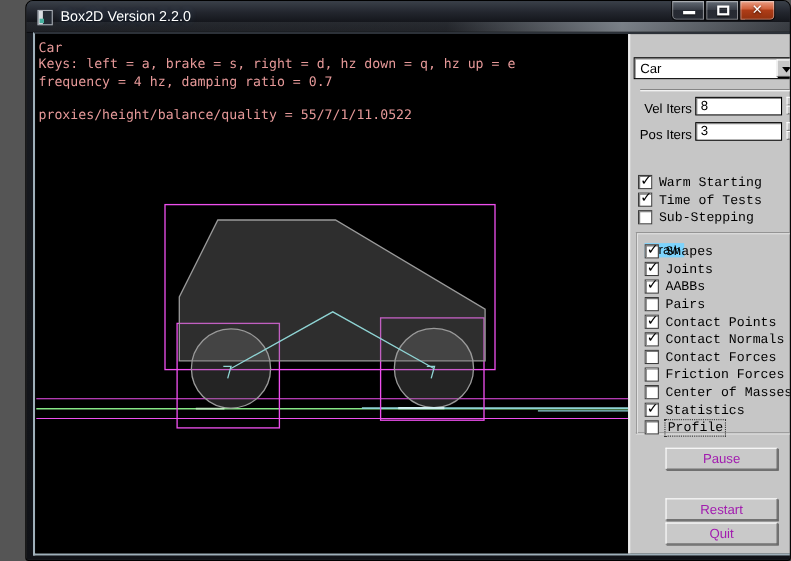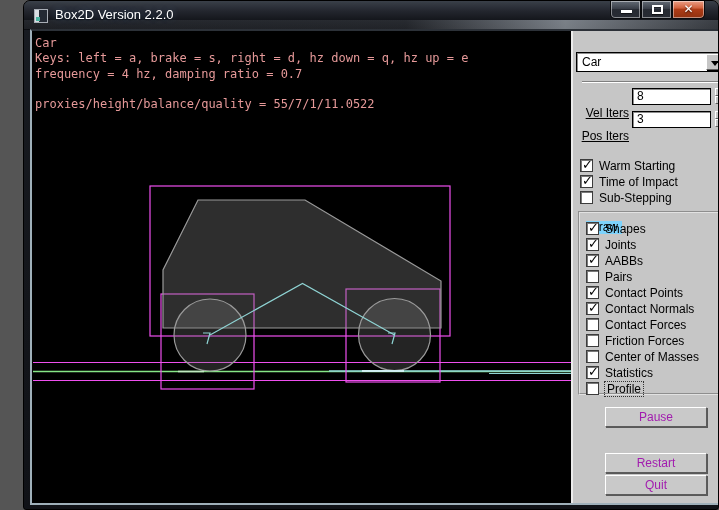--- a/index.html
+++ b/index.html
@@ -46,38 +46,38 @@
   .combo{position:absolute;left:3px;top:21px;width:149px;height:20px;background:#fff;
          border:1px solid #000;box-shadow:inset 1px 1px 0 #8d8d8d;}
   .combo-text{position:absolute;left:5px;top:2px;font-size:12px;}
   .combo-btn{position:absolute;right:1px;top:1px;width:17px;height:16px;background:#c6c6c6;
              border:1px solid;border-color:#fff #5f5f5f #5f5f5f #fff;box-shadow:1px 1px 0 #000;}
   .tri-dn{width:0;height:0;border-left:4px solid transparent;border-right:4px solid transparent;
           border-top:5px solid #000;position:absolute;left:4px;top:6px;}
   .separator{position:absolute;left:9px;top:50px;width:141px;height:0;
              border-top:1px solid #7f7f7f;border-bottom:1px solid #fff;}
   .spin-row{position:absolute;left:0;width:161px;height:18px;}
-  .spin-label{position:absolute;right:105px;top:18px;white-space:nowrap;text-decoration:underline;}
+  .spin-label{position:absolute;right:105px;top:4px;white-space:nowrap;}
   .spin-field{position:absolute;left:59px;top:0;width:79px;height:17px;background:#fff;
               border:1px solid #000;box-shadow:inset 1px 1px 0 #8d8d8d;
               font-size:12px;line-height:14px;padding-left:4px;}
   .spinner{position:absolute;left:142px;top:0;width:13px;height:17px;}
   .spin-up,.spin-dn{position:absolute;left:0;width:13px;height:8px;background:#c6c6c6;
               border:1px solid;border-color:#fff #5f5f5f #5f5f5f #fff;}
   .spin-up{top:0;} .spin-dn{top:8px;}
   .tri-u{width:0;height:0;border-left:3px solid transparent;border-right:3px solid transparent;
          border-bottom:4px solid #000;position:absolute;left:2px;top:1px;}
   .tri-d{width:0;height:0;border-left:3px solid transparent;border-right:3px solid transparent;
          border-top:4px solid #000;position:absolute;left:2px;top:1px;}
   .check-row{position:absolute;height:14px;}
   .cb{position:absolute;left:0;top:0;width:13px;height:13px;background:#fff;
       border:1px solid #3c3c3c;box-shadow:inset 1px 1px 0 #7a7a7a,inset -1px -1px 0 #fff;}
   .cb-mark{position:absolute;left:1px;top:-3px;font-size:13px;font-weight:bold;color:#000;
            font-family:"DejaVu Sans",sans-serif;}
-  .cb-label{position:absolute;left:19px;top:0;line-height:14px;white-space:nowrap;}
+  .cb-label{position:absolute;left:19px;top:0;line-height:14px;white-space:nowrap;font-family:Liberation Mono, monospace;}
   .focus-dotted{outline:1px dotted #333;padding:0 2px;}
   .groupbox{position:absolute;left:5px;top:180px;width:147px;height:184px;
             border:2px groove #e2e2e2;}
   .group-title{position:absolute;left:13px;top:190px;background:#7dd3fc;padding:0 4px;line-height:13px;}
   .glui-btn{position:absolute;left:32px;width:102px;height:20px;background:#c9c9c9;
             border:1px solid;border-color:#ffffff #5c5c5c #5c5c5c #ffffff;
             box-shadow:1px 1px 0 rgba(0,0,0,0.55);
             text-align:center;line-height:18px;font-size:12px;color:#a21caf;cursor:pointer;}
 </style>
 </head>
@@ -181,21 +181,21 @@
       <div class="check-row" style="left:7px;top:128px">
         <span class="cb">
             <span class="cb-mark">✓</span>
           </span>
         <span class="cb-label">Warm Starting</span>
       </div>
       <div class="check-row" style="left:7px;top:144px">
         <span class="cb">
             <span class="cb-mark">✓</span>
           </span>
-        <span class="cb-label">Time of Impact</span>
+        <span class="cb-label">Time of Tests</span>
       </div>
       <div class="check-row" style="left:7px;top:160px">
         <span class="cb">
             <span class="cb-mark"></span>
           </span>
         <span class="cb-label">Sub-Stepping</span>
       </div>
 
       <div class="groupbox"></div>
       <div class="group-title">Draw</div>

